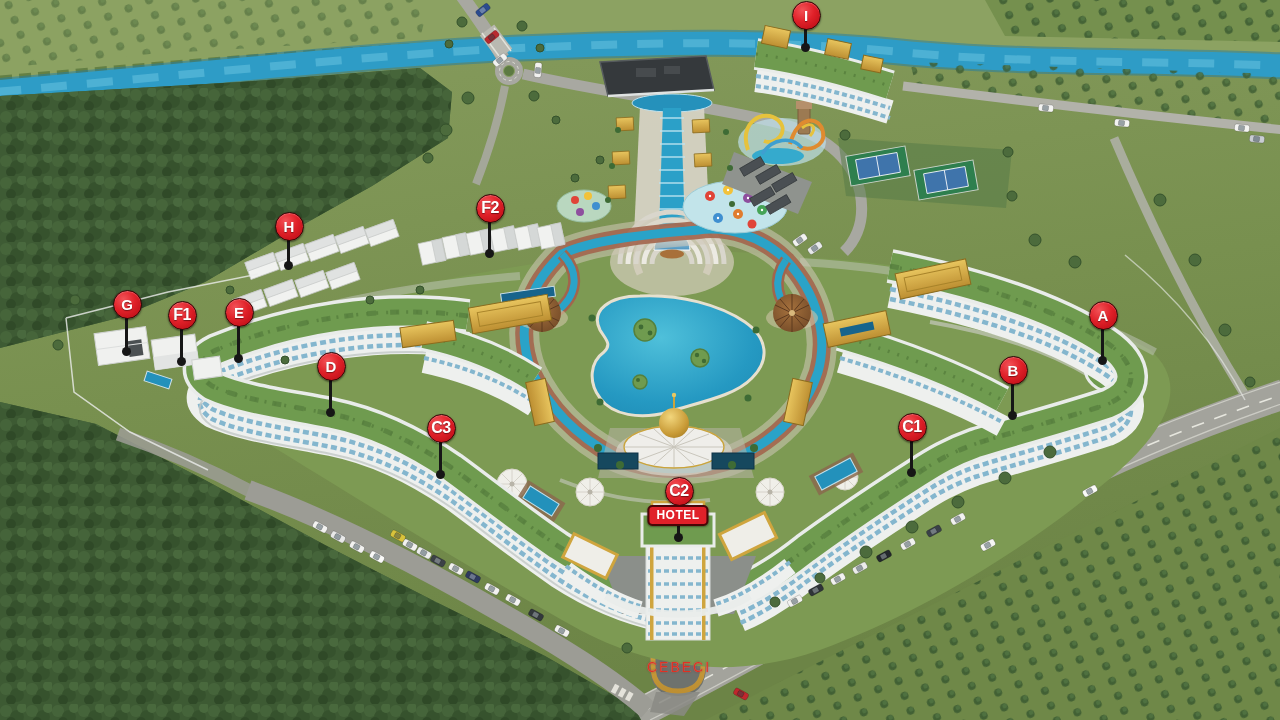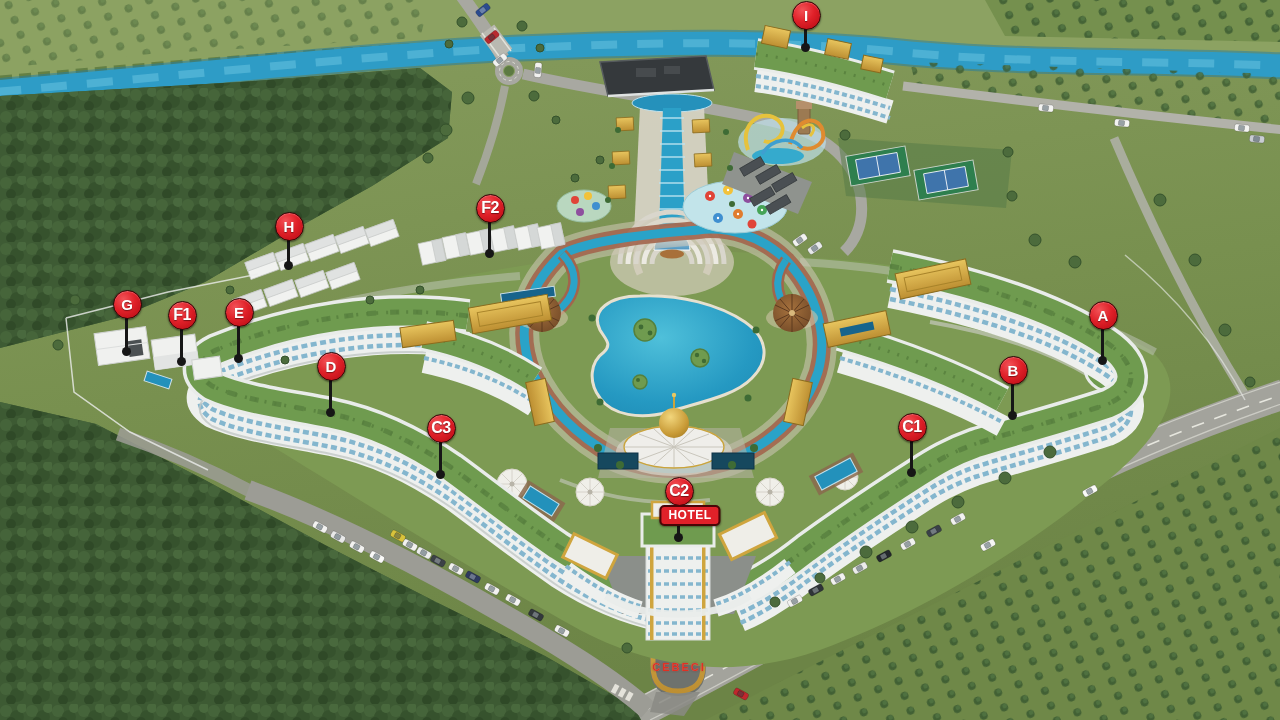--- a/index.html
+++ b/index.html
@@ -14,23 +14,23 @@
   .pin .circle{position:absolute;left:-13.5px;top:-13.5px;width:27px;height:27px;border-radius:50%;
         background:radial-gradient(circle at 35% 30%, #f25257 0%, #e02129 45%, #c8141c 75%, #a50d13 100%);
         border:1.5px solid #2e0304;box-shadow:0 1px 2px rgba(0,0,0,.55), inset 0 1px 1px rgba(255,255,255,.25);
         display:flex;align-items:center;justify-content:center;z-index:3;}
   .pin .circle span{color:#fff;font-weight:700;font-size:15px;line-height:1;
         text-shadow:0 1px 1px rgba(0,0,0,.45);}
   .pin.two .circle span{font-size:16px;letter-spacing:-.5px;}
   .pin .badge{position:absolute;left:0;top:15px;transform:translateX(-50%);z-index:4;
         background:#e02129;border:2px solid #4a0507;border-radius:5px;padding:1px 7px 2px;
         color:#fff;font-weight:700;font-size:12px;letter-spacing:.5px;white-space:nowrap;
-        box-shadow:0 1px 2px rgba(0,0,0,.4);margin-left:12px;}
+        box-shadow:0 1px 2px rgba(0,0,0,.4);}
   .gate-sign{position:absolute;z-index:6;transform:translate(-50%,-50%);
-        color:#e03022;font-weight:700;font-size:11px;letter-spacing:2px;
+        color:#e03022;font-weight:400;font-size:14px;letter-spacing:2px;
         text-shadow:0 0 1px rgba(255,255,255,.55), 0 0 2px rgba(120,10,5,.8);}
 </style>
 </head>
 <body>
 
 <div class="stage">
 <svg width="1280" height="720" viewBox="0 0 1280 720">
 <defs>
   <linearGradient id="grassGrad" x1="0" y1="0" x2="0.25" y2="1">
     <stop offset="0" stop-color="#879c5e"></stop>

